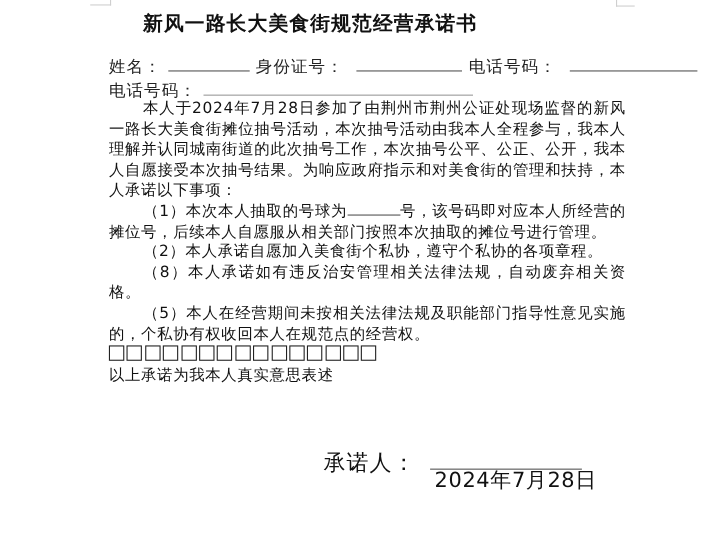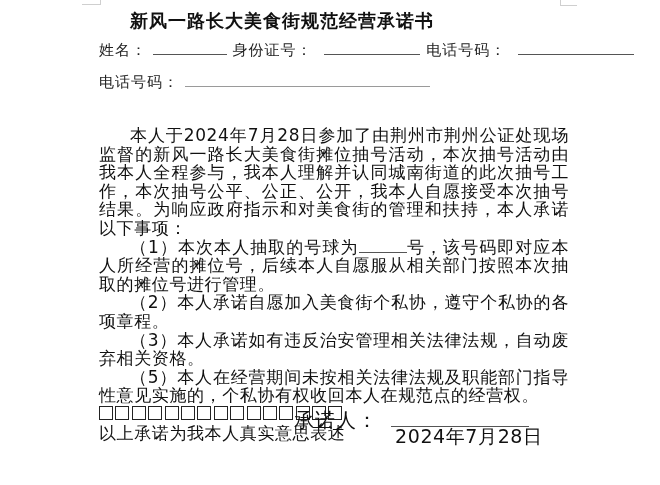--- a/index.html
+++ b/index.html
@@ -12,26 +12,26 @@
   .corner-tr { left: 560px; top: -2px; width: 16px; height: 7px; border-width: 0 0 1px 1px; }
 
   .title {
     position: absolute; left: 0; width: 564px; top: 9px; text-align: center;
     font-size: 18px; font-weight: bold; letter-spacing: 1px; color: #111;
   }
   .row { position: absolute; font-size: 15px; white-space: nowrap; line-height: 20px; }
   .blank { display: inline-block; border-bottom: 1px solid #555; vertical-align: baseline; height: 14px; }
   .blank-light { border-bottom: 1px solid #9a9a9a; }
 
-  .info-row { left: 99px; top: 40px; color: #222; letter-spacing: 1px; }
+  .info-row { left: 99px; top: 50px; color: #222; letter-spacing: 1px; }
   .addr-row { left: 99px; top: 72px; color: #222; letter-spacing: 1px; }
 
   .body-text {
     position: absolute; left: 99px; top: 90px; width: 470px;
-    font-size: 17px; line-height: 18.6px; letter-spacing: 0.6px; color: #111; margin-top: 36px;
+    font-size: 14px; line-height: 18.6px; letter-spacing: 0.6px; color: #111;
   }
   .body-text p { margin: 0; text-align: justify; text-align-last: left; }
   .indent { text-indent: 31px; }
   .indent2 { text-indent: 31px; }
   .boxes { letter-spacing: 0; font-size: 15px; }
   .box { display: inline-block; width: 12px; height: 12px; border: 1px solid #222; margin-right: 2.4px; vertical-align: -1px; }
 
   .signer { position: absolute; left: 294px; top: 407px; font-size: 20px; letter-spacing: 1px; white-space: nowrap; }
   .date { position: absolute; left: 395px; top: 424px; font-size: 19px; letter-spacing: 0.6px; white-space: nowrap; }
 </style>
@@ -54,21 +54,21 @@
 
 <div class="row addr-row">
   <span>电话号码：</span>
   <span class="blank blank-light" style="width:245px"></span>
 </div>
 
 <div class="body-text">
   <p class="indent">本人于2024年7月28日参加了由荆州市荆州公证处现场监督的新风一路长大美食街摊位抽号活动，本次抽号活动由我本人全程参与，我本人理解并认同城南街道的此次抽号工作，本次抽号公平、公正、公开，我本人自愿接受本次抽号结果。为响应政府指示和对美食街的管理和扶持，本人承诺以下事项：</p>
   <p class="indent2"><span>（1）本次本人抽取的号球为</span><span class="blank" style="width:48px;height:12px"></span><span>号，该号码即对应本人所经营的摊位号，后续本人自愿服从相关部门按照本次抽取的摊位号进行管理。</span></p>
   <p class="indent2">（2）本人承诺自愿加入美食街个私协，遵守个私协的各项章程。</p>
-  <p class="indent2">（3）本人承诺如有违反治安管理相关法律法规，自动废弃相关资格。</p>
+  <p class="indent2">（8）本人承诺如有违反治安管理相关法律法规，自动废弃相关资格。</p>
   <p class="indent2">（5）本人在经营期间未按相关法律法规及职能部门指导性意见实施的，个私协有权收回本人在规范点的经营权。</p>
   <p class="boxes" id="boxes"><span class="box"></span><span class="box"></span><span class="box"></span><span class="box"></span><span class="box"></span><span class="box"></span><span class="box"></span><span class="box"></span><span class="box"></span><span class="box"></span><span class="box"></span><span class="box"></span><span class="box"></span><span class="box"></span><span class="box"></span></p>
   <p>以上承诺为我本人真实意思表述</p>
 </div>
 
 <div class="signer">
   <span>承诺人：</span>
   <span class="blank" style="width:138px;margin-left:6px"></span>
 </div>
 

